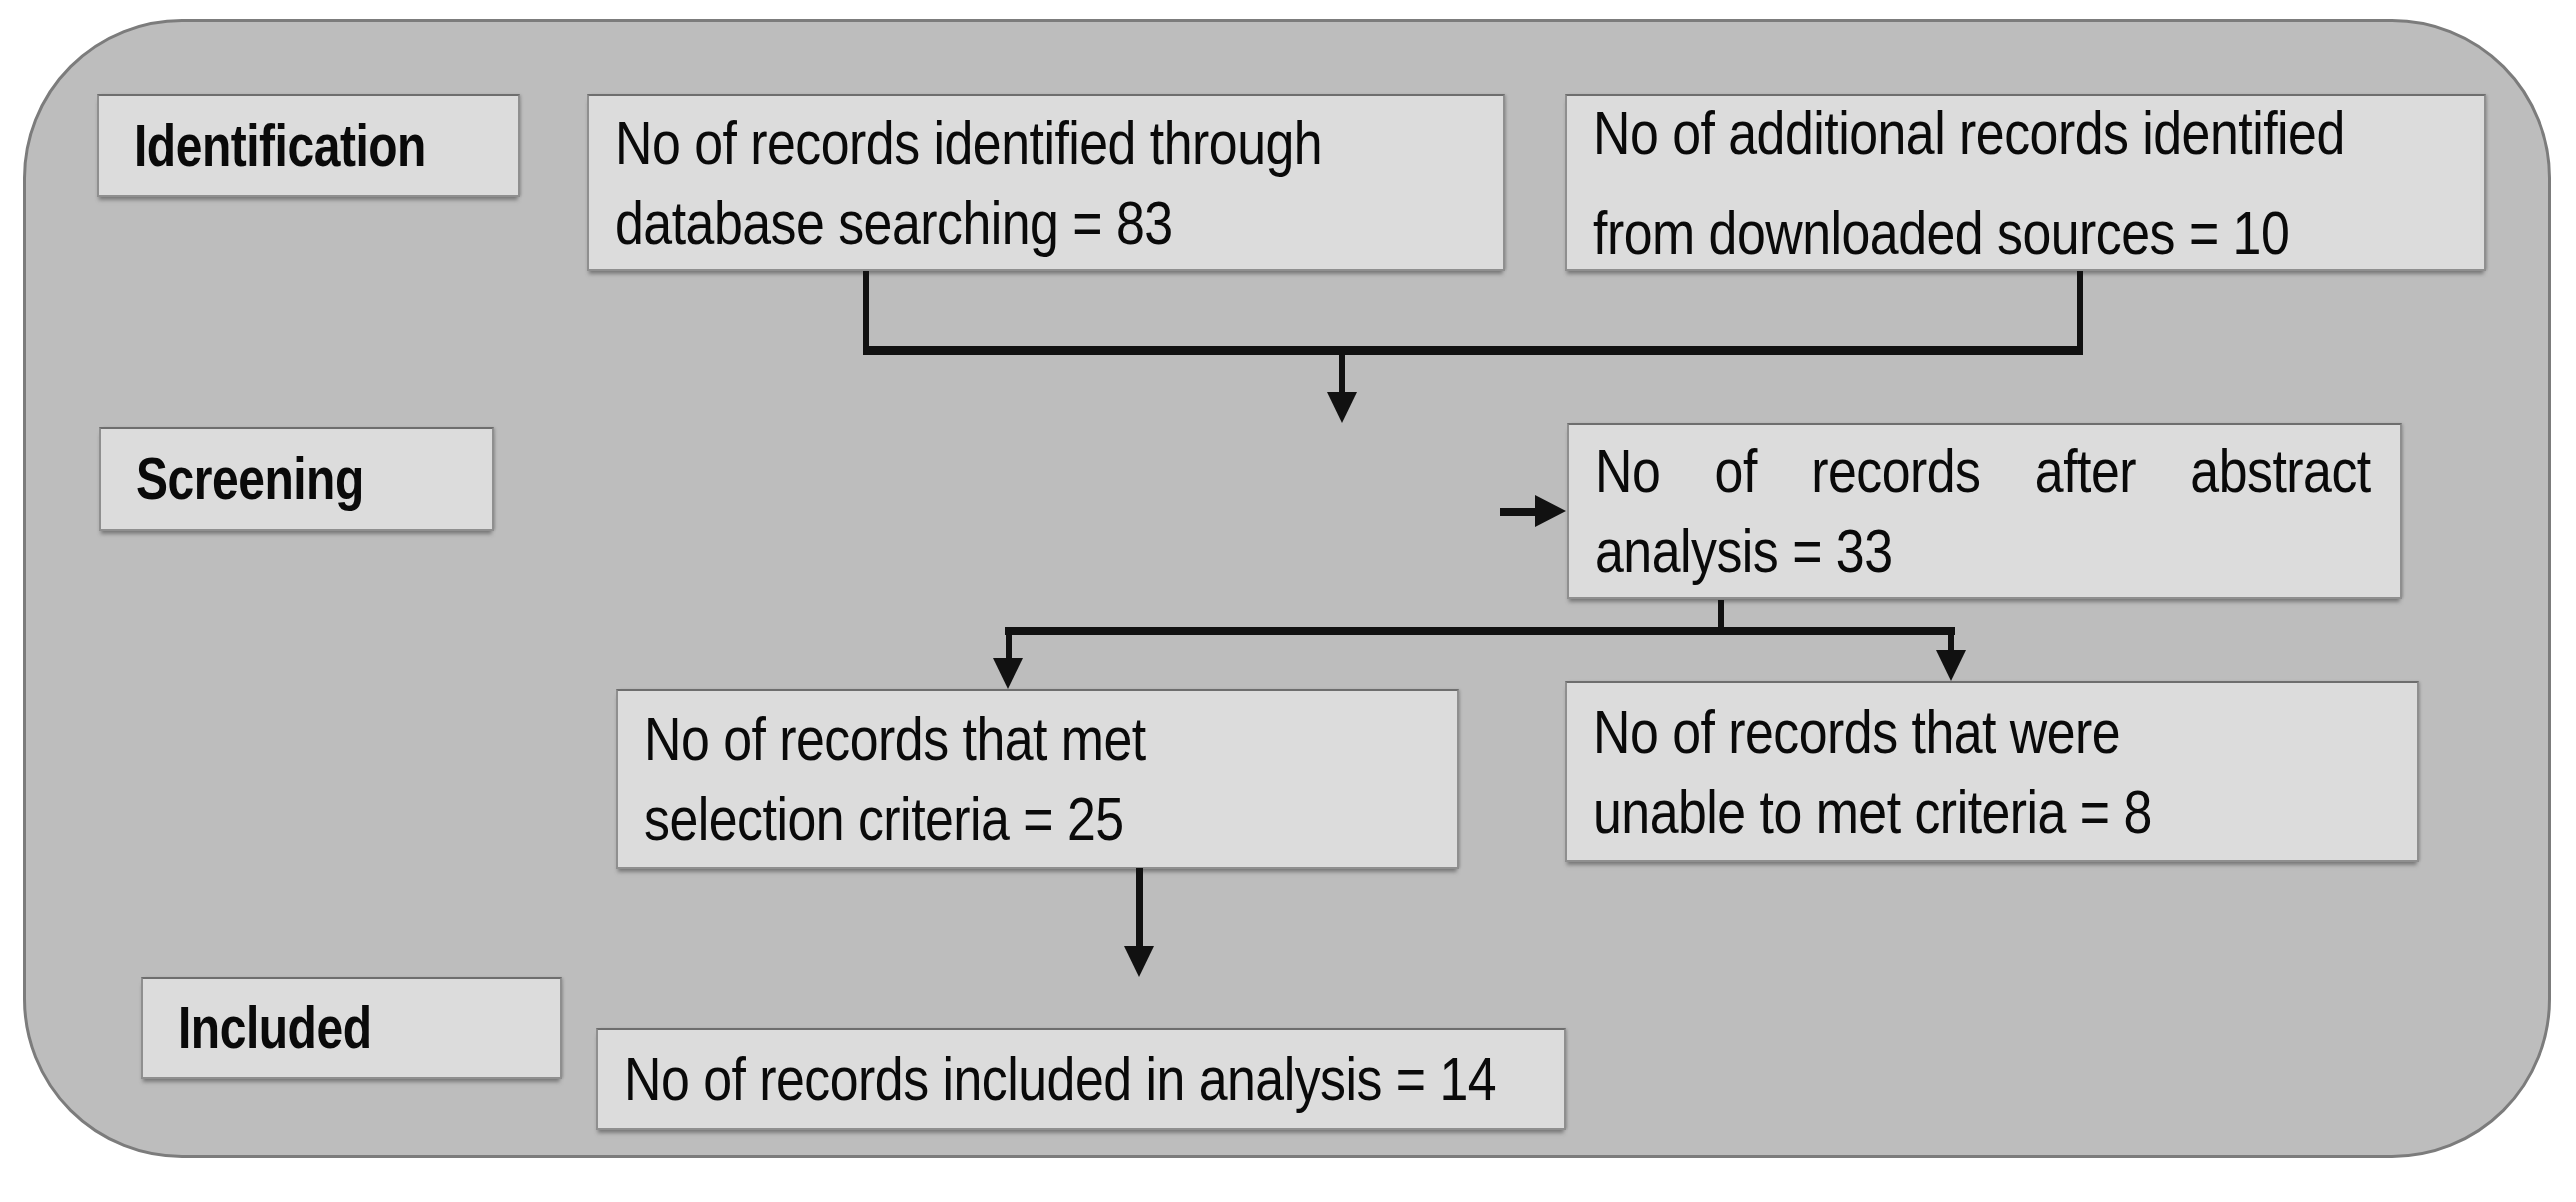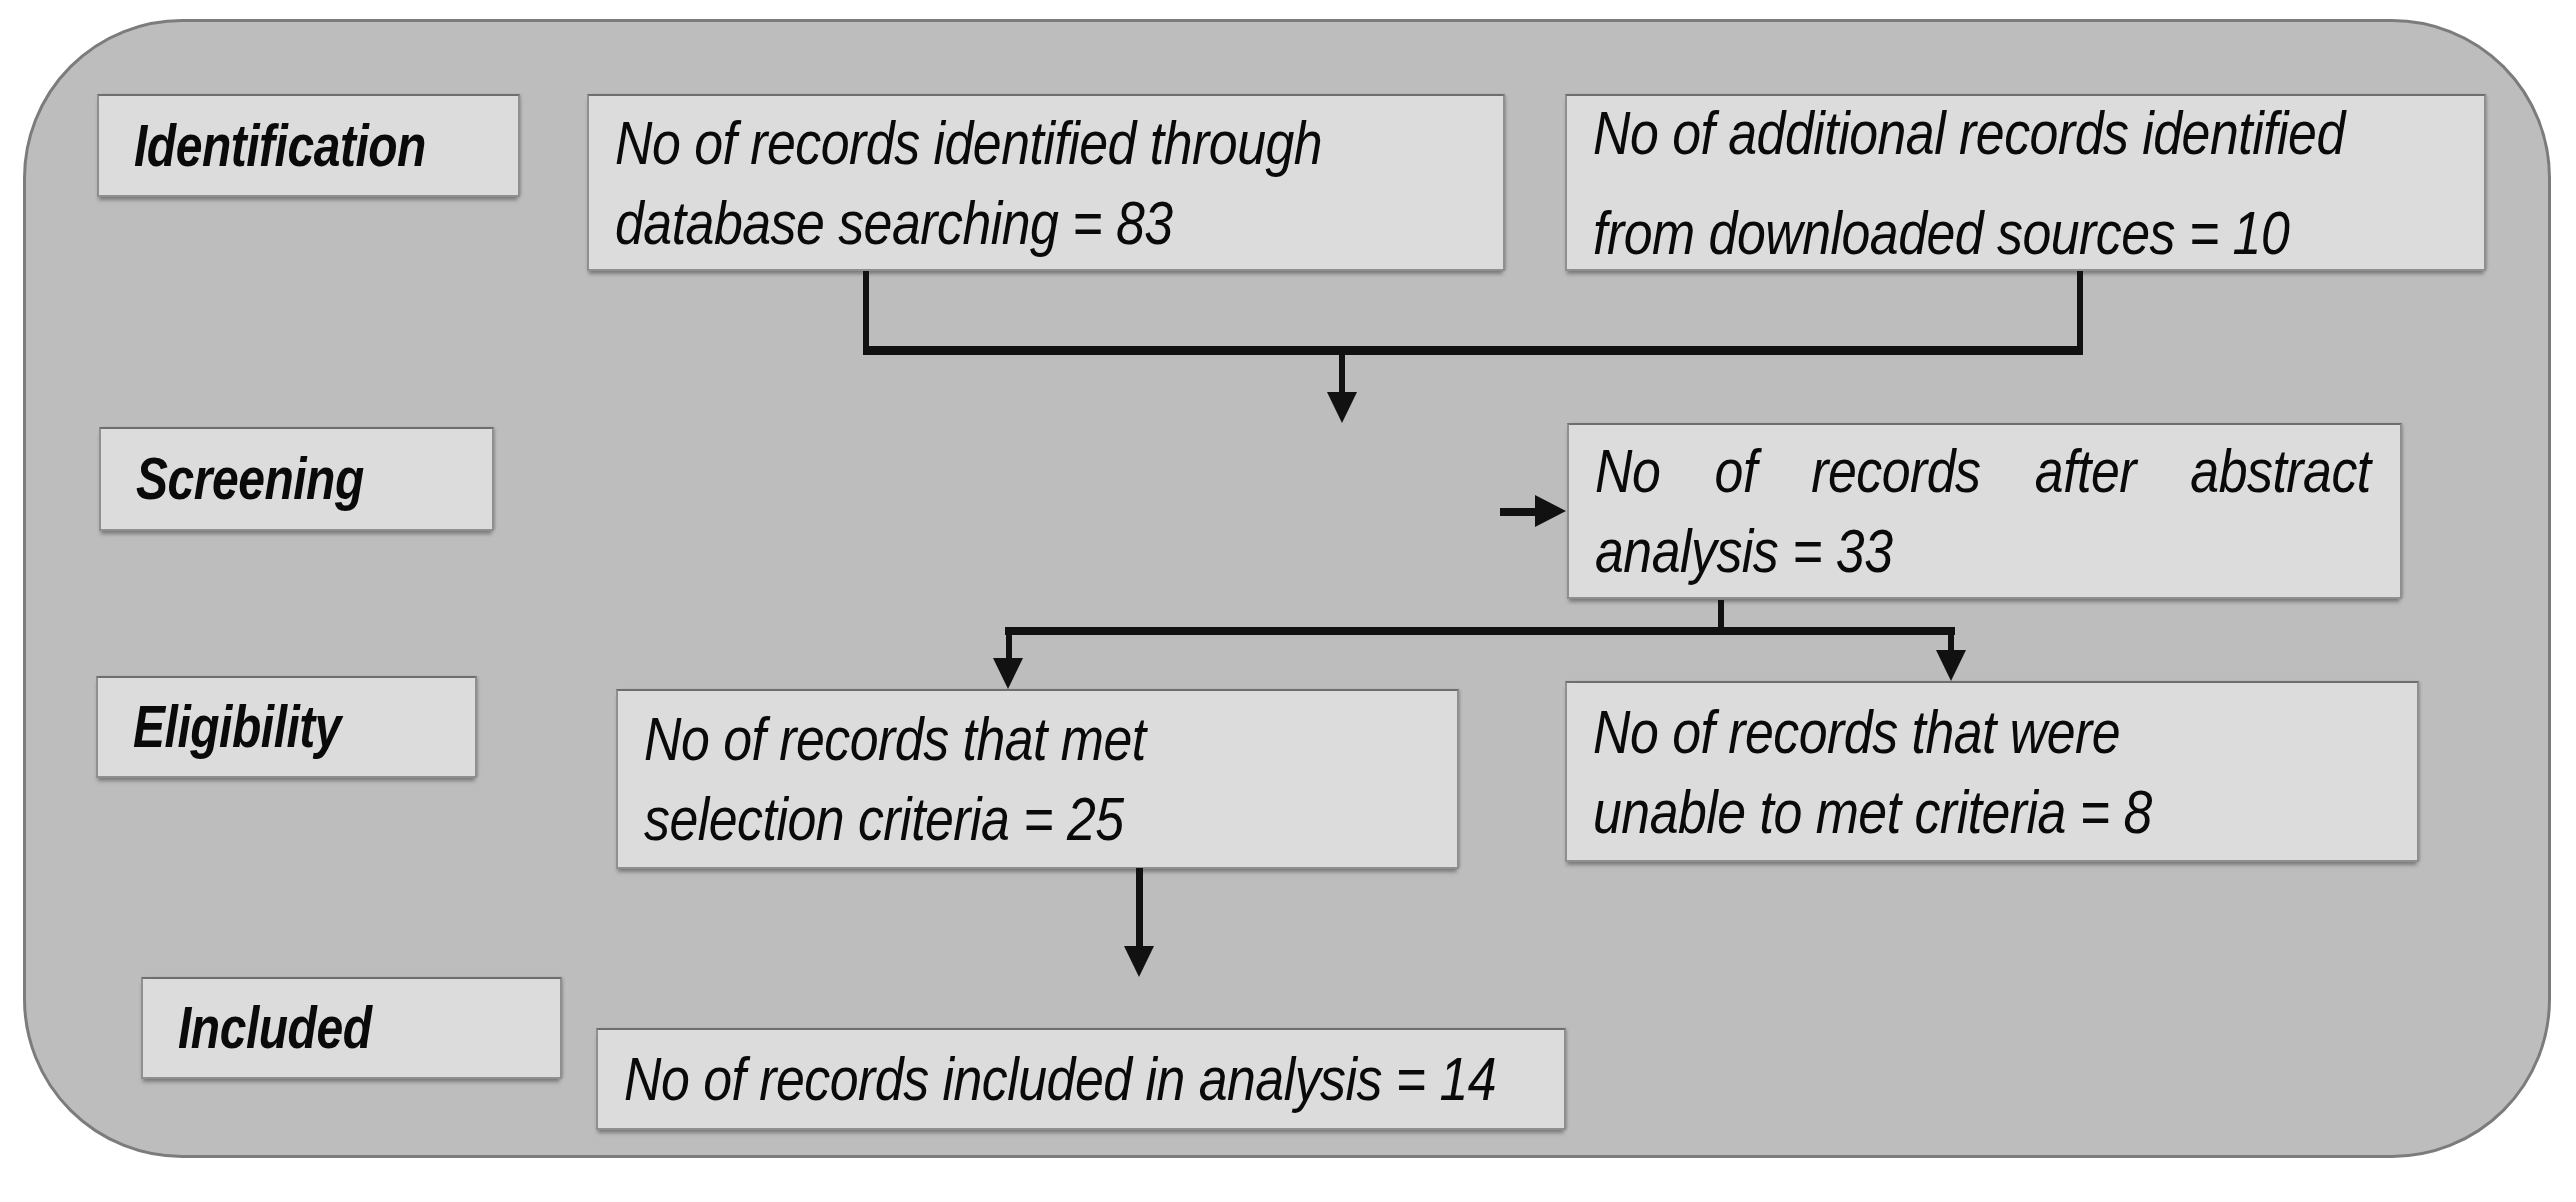--- a/index.html
+++ b/index.html
@@ -24,21 +24,20 @@
     background:#dcdcdc;
     border:2.6px solid #8f8f8f;
     border-top-color:#6e6e6e;
     box-sizing:border-box;
     box-shadow:0 5.1px 3.8px -1.9px rgba(70,70,70,.55), 2.6px 0 2.6px -1.3px rgba(70,70,70,.35);
     display:flex;
     flex-direction:column;
     justify-content:center;
     padding:6.4px 25.5px;
     overflow:visible;
-    font-style:italic;
   }
   .nodebox .ln{
     display:block;
     font-size:61px;
     line-height:80px;
     letter-spacing:-0.6px;
     transform:scaleX(0.85);
     transform-origin:left center;
     white-space:nowrap;
   }
@@ -110,23 +109,20 @@
     <span class="ln">analysis = 33</span>
   </div>
 
   <div class="vline" style="left:1718px;top:600px;width:6.4px;height:31px;"></div>
   <div class="hline" style="left:1005px;top:627px;width:950px;height:8.3px;"></div>
   <div class="vline" style="left:1006px;top:634px;width:6.4px;height:25.5px;"></div>
   <div class="head-down" style="left:993px;top:658px;"></div>
   <div class="vline" style="left:1948px;top:634px;width:6.4px;height:18px;"></div>
   <div class="head-down" style="left:1936px;top:650px;"></div>
 
-  <div class="nodebox stagebox" style="left:96px;top:676px;width:381px;height:102px;">
-    <span class="ln">Eligibility</span>
-  </div>
 
   <div class="nodebox" style="left:616px;top:689px;width:843px;height:180px;">
     <span class="ln">No of records that met</span>
     <span class="ln">selection criteria = 25</span>
   </div>
 
   <div class="nodebox" style="left:1565px;top:681px;width:854px;height:181px;">
     <span class="ln">No of records that were</span>
     <span class="ln">unable to met criteria = 8</span>
   </div>

